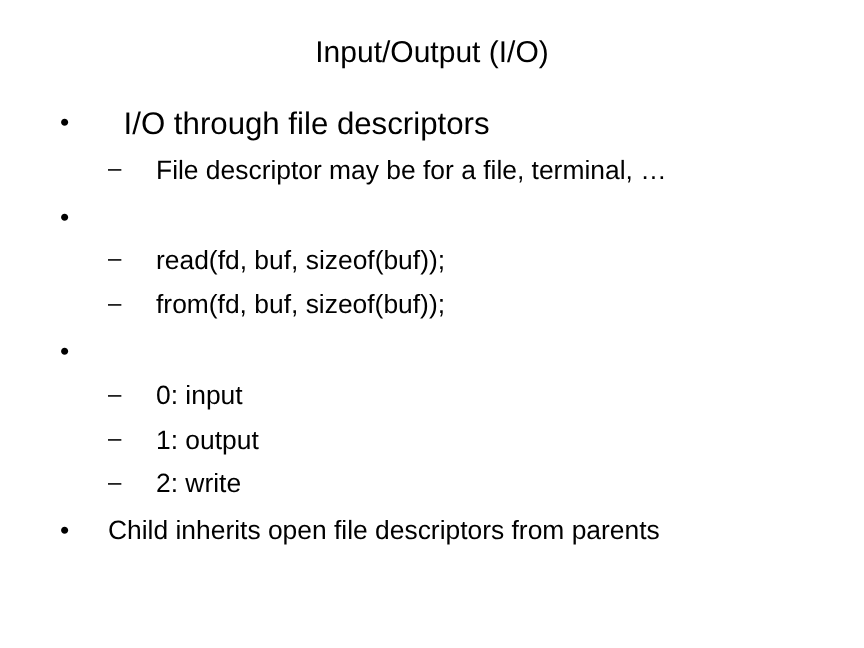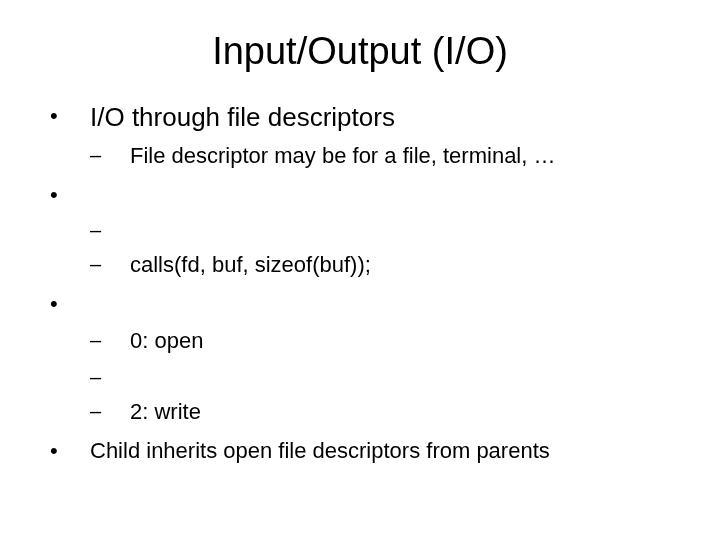--- a/index.html
+++ b/index.html
@@ -6,21 +6,21 @@
     body {
       width: 720px;
       height: 540px;
       background: #ffffff;
       font-family: Arial, Helvetica, sans-serif;
       color: #000000;
       padding: 30px 40px 20px 40px;
       overflow: hidden;
     }
     .title {
-      font-size: 38px;
+      font-size: 25px;
       text-align: center;
       margin-bottom: 28px;
       font-weight: normal;
     }
     .content {
       padding-left: 10px;
     }
     .bullet-row {
       display: flex;
       align-items: flex-start;
@@ -28,20 +28,21 @@
     }
     .bullet-marker {
       width: 40px;
       flex-shrink: 0;
       font-size: 22px;
       line-height: 1.4;
     }
     .bullet-text {
       font-size: 26px;
       line-height: 1.3;
+      margin-left: 13px;
     }
     .bullet-text-smaller {
       font-size: 22px;
       line-height: 1.4;
     }
     .sub-bullet-row {
       display: flex;
       align-items: flex-start;
       margin-left: 40px;
       margin-bottom: 6px;
@@ -74,37 +75,39 @@
     <div class="sub-text">File descriptor may be for a file, terminal, …</div>
   </div>
 
   <div class="spacer"></div>
 
   <div class="bullet-row">
     <div class="bullet-marker">•</div>
   </div>
   <div class="sub-bullet-row">
     <div class="sub-marker">–</div>
+    <div class="sub-text">read(fd, buf, sizeof(buf));</div>
   </div>
   <div class="sub-bullet-row">
     <div class="sub-marker">–</div>
-    <div class="sub-text">calls(fd, buf, sizeof(buf));</div>
+    <div class="sub-text">from(fd, buf, sizeof(buf));</div>
   </div>
 
   <div class="spacer"></div>
 
   <div class="bullet-row">
     <div class="bullet-marker">•</div>
   </div>
   <div class="sub-bullet-row">
     <div class="sub-marker">–</div>
-    <div class="sub-text">0: open</div>
+    <div class="sub-text">0: input</div>
   </div>
   <div class="sub-bullet-row">
     <div class="sub-marker">–</div>
+    <div class="sub-text">1: output</div>
   </div>
   <div class="sub-bullet-row">
     <div class="sub-marker">–</div>
     <div class="sub-text">2: write</div>
   </div>
 
   <div class="spacer"></div>
 
   <div class="bullet-row">
     <div class="bullet-marker">•</div>

